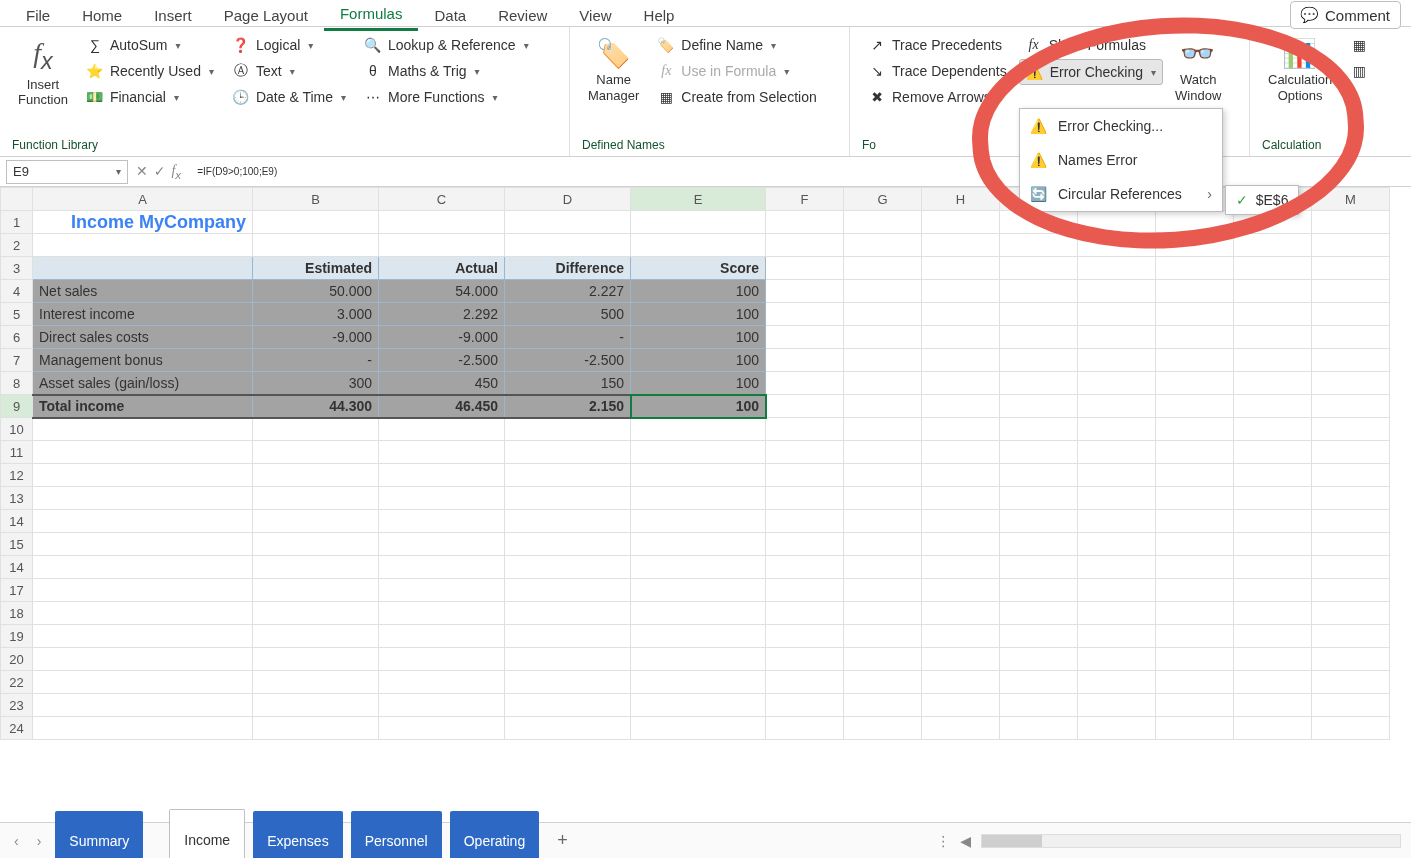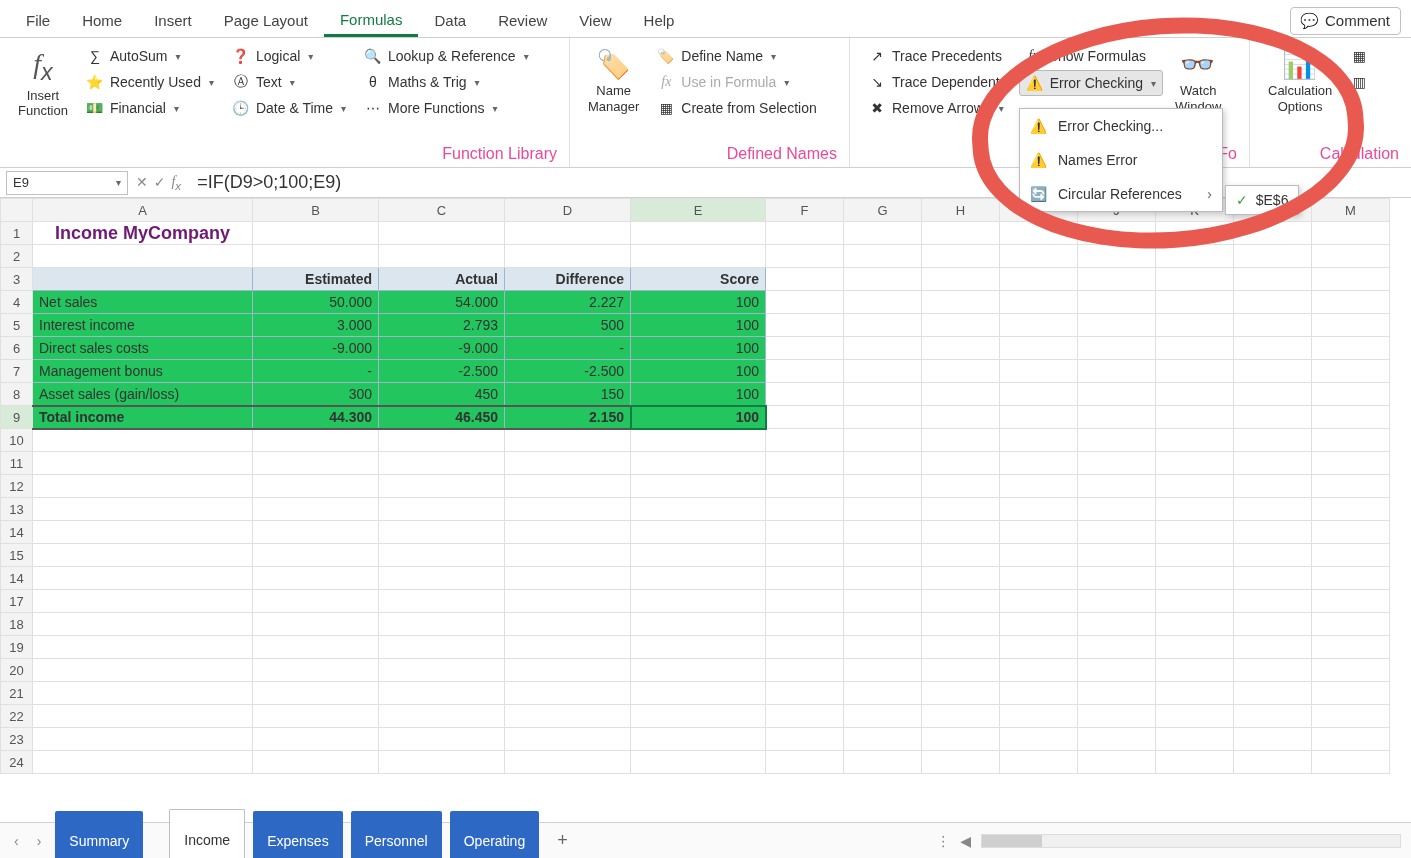--- a/index.html
+++ b/index.html
@@ -1,60 +1,60 @@
 <!DOCTYPE html>
 <html><head>
 <meta charset="utf-8">
 <style>
 * { box-sizing: border-box; margin: 0; padding: 0; font-family: "Segoe UI", Arial, sans-serif; }
 body { background: #fff; font-size: 14px; color: #333; width: 1411px; height: 858px; overflow: hidden; position: relative; }
 
 
-.tab-row { display: flex; align-items: center; gap: 0; padding: 4px 10px 0 10px; height: 38px; border-bottom: 1px solid #d0d0d0; }
+.tab-row { display: flex; align-items: center; gap: 0; padding: 4px 10px 0 10px; height: 27px; border-bottom: 1px solid #d0d0d0; }
 .tab { padding: 6px 16px; font-size: 15px; color: #444; cursor: pointer; }
 .tab.active { color: #107c41; border-bottom: 3px solid #107c41; font-weight: 400; }
 .comment-btn { margin-left: auto; border: 1px solid #c0c0c0; border-radius: 4px; padding: 4px 10px; display: flex; align-items: center; gap: 6px; background: #fff; font-size: 15px;}
 
 
 .ribbon { display: flex; border-bottom: 1px solid #d0d0d0; height: 130px; background: #fff; }
 .ribbon-group { border-right: 1px solid #e0e0e0; padding: 6px 12px 0 12px; display: flex; flex-direction: column; justify-content: space-between; }
 .ribbon-group:last-child{border-right:none;}
 .ribbon-body{display:flex; gap:6px; flex:1; align-items:flex-start;}
-.ribbon-label { text-align: right; font-size: 16px; color: #ec4899; padding: 2px 0 4px 0; }
+.ribbon-label { text-align: left; font-size: 12px; color: #14532d; padding: 2px 0 4px 0; }
 .big-btn { display: flex; flex-direction: column; align-items: center; padding: 4px 6px; gap: 2px; cursor: pointer; border-radius:4px;}
 .big-btn .big-icon{font-size:28px; color:#555;}
 .big-btn .lbl{font-size:13px; text-align:center; line-height:1.2;}
 .stack{display:flex; flex-direction:column; gap:2px;}
 .small-btn{display:flex; align-items:center; gap:6px; padding:3px 6px; cursor:pointer; font-size:14px; border-radius:3px; white-space:nowrap;}
 .small-btn.pressed{background:#e6e6e6; border:1px solid #b9b9b9;}
 .small-btn.disabled{color:#aaa;}
 .chev{font-size:10px; color:#666; margin-left:2px;}
 .sicon{display:inline-flex; width:18px; height:18px; align-items:center; justify-content:center;}
 
 
 .formula-bar{display:flex; align-items:center; border-bottom:1px solid #d0d0d0; height:30px;}
 .name-box{width:122px; border:1px solid #c0c0c0; height:24px; margin:3px 0 3px 6px; display:flex; align-items:center; padding:0 6px; font-size:13px; justify-content:space-between;}
 .fbar-btns{display:flex; align-items:center; gap:6px; padding:0 8px; color:#888;}
 .fbar-btns span{font-size:14px;}
 .fx{font-style:italic; font-family:"Times New Roman",serif;}
-.formula-input{flex:1; padding:0 8px; font-size:18px; height:100%; display:flex; align-items:center;}
+.formula-input{flex:1; padding:0 8px; font-size:10px; height:100%; display:flex; align-items:center;}
 
 
 .grid-area{position:relative; height:calc(858px - 38px - 130px - 30px - 36px); overflow:hidden;}
 .grid{border-collapse:collapse; table-layout:fixed;}
 .grid th,.grid td{border:1px solid #e0e0e0; height:23px; font-size:14px; padding:0 6px; text-align:right; color:#333;}
 .grid th{background:#f3f3f3; font-weight:normal; text-align:center; color:#555; font-size:13px;}
 .grid td.l{text-align:left;}
 .grid .rowh{background:#f3f3f3; text-align:center; color:#555; font-size:13px; width:32px;}
 .col-corner{width:32px;}
 .colA{width:220px;} .colB{width:126px;} .colC{width:126px;} .colD{width:126px;} .colE{width:135px;}
 .colstd{width:78px;}
 .grid td.hdr{background:#dbe6ef; font-weight:bold; border:1px solid #9db6cc;}
-.grid td.dcell{border:1px solid #9db6cc; background:#22c55e;}
-.grid td.titlecell{color:#701a75; font-weight:bold; font-size:18px; text-align:center; border:1px solid #e0e0e0;}
+.grid td.dcell{border:1px solid #9db6cc; background:#a3a3a3;}
+.grid td.titlecell{color:#3b82f6; font-weight:bold; font-size:18px; text-align:right; border:1px solid #e0e0e0;}
 .grid td.bold{font-weight:bold;}
 .grid th.col-active{background:#d8ead8;}
 .grid .rowh.row-active{background:#d8ead8;}
 .selE9{outline:2px solid #107c41; outline-offset:-1px;}
 .grid td.tot-top{border-top:2px solid #555 !important;}
 .grid td.tot-bot{border-bottom:2px solid #555 !important;}
 
 
 .sheet-bar{position:absolute; bottom:0; left:0; right:0; height:36px; border-top:1px solid #d0d0d0; display:flex; align-items:center; gap:10px; padding:0 10px; background:#fafafa;}
 .nav-arr{color:#888; font-size:14px; padding:0 4px; cursor:pointer;}
@@ -360,21 +360,21 @@
           <td></td>
           <td></td>
           <td></td>
           <td></td>
           <td></td>
         </tr>
   <tr>
           <td class="rowh">5</td>
     <td class="dcell l">Interest income</td>
     <td class="dcell">3.000</td>
-    <td class="dcell">2.793</td>
+    <td class="dcell">2.292</td>
     <td class="dcell">500</td>
     <td class="dcell">100</td>
     <td></td>
           <td></td>
           <td></td>
           <td></td>
           <td></td>
           <td></td>
           <td></td>
           <td></td>
@@ -598,36 +598,20 @@
           <td></td>
           <td></td>
           <td></td>
           <td></td>
           <td></td>
           <td></td>
           <td></td>
         </tr>
   <tr>
           <td class="rowh">20</td>
-          <td></td>
-          <td></td>
-          <td></td>
-          <td></td>
-          <td></td>
-          <td></td>
-          <td></td>
-          <td></td>
-          <td></td>
-          <td></td>
-          <td></td>
-          <td></td>
-          <td></td>
-        </tr>
-  <tr>
-          <td class="rowh">21</td>
           <td></td>
           <td></td>
           <td></td>
           <td></td>
           <td></td>
           <td></td>
           <td></td>
           <td></td>
           <td></td>
           <td></td>

